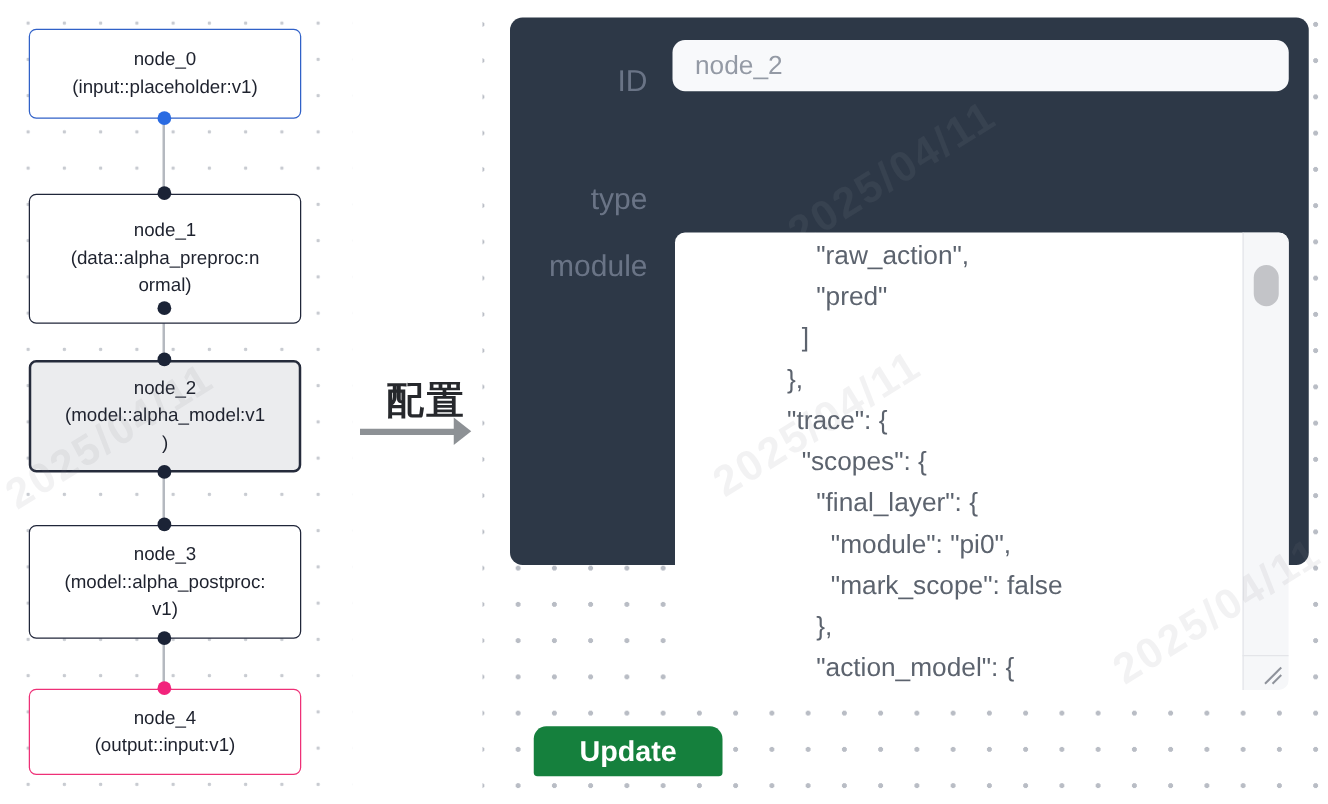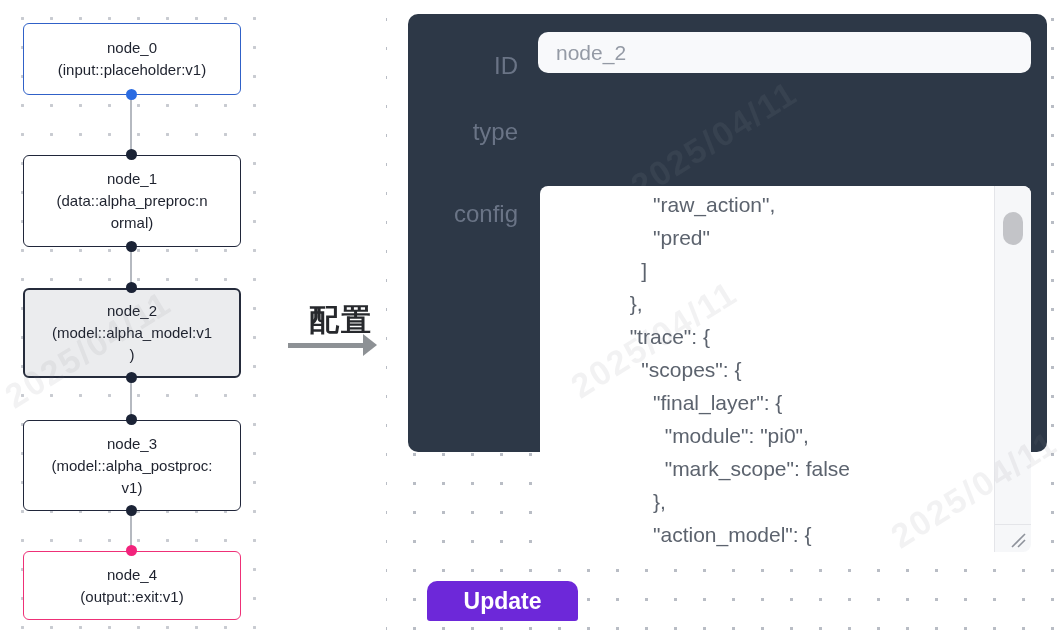--- a/index.html
+++ b/index.html
@@ -21,21 +21,21 @@
   
   .edge{position:absolute;left:130px;width:2px;background:#b5b9c0;}
   .node{
     position:absolute;left:23px;width:218px;box-sizing:border-box;
     background:#fff;border:1.5px solid #20263a;border-radius:6px;
     display:flex;align-items:center;justify-content:center;
     text-align:center;white-space:pre-line;
     font-size:15px;line-height:22px;font-weight:500;color:#1e222e;
   }
   .node.n0{top:23px;height:72px;border-color:#3061c8;}
-  .node.n1{top:155px;height:92px;}
+  .node.n1{top:155px;height:104px;}
   .node.n2{top:288px;height:90px;border-width:2px;border-color:#252b3b;background:#ebecee;}
   .node.n3{top:420px;height:91px;}
   .node.n4{top:551px;height:69px;border-color:#ee3077;}
   .handle{position:absolute;left:126px;width:11px;height:11px;border-radius:50%;}
   .h-dark{background:#1b2336;}
   .h-blue{background:#2a6be2;}
   .h-pink{background:#f2237c;}
   
   .cfg-note{
     position:absolute;left:301px;top:300px;width:80px;text-align:center;
@@ -50,21 +50,21 @@
   
   .panel{
     position:absolute;left:408px;top:14px;width:639px;height:438px;
     background:#2d3847;border-radius:10px;
   }
   .f-label{
     position:absolute;left:18px;width:92px;text-align:right;
     font-size:24px;color:#6a7486;
   }
   .lab-id{top:38px;}
-  .lab-type{top:104px;}
+  .lab-type{top:132px;}
   .lab-config{top:186px;}
   .f-input{
     position:absolute;left:130px;width:493px;height:41px;box-sizing:border-box;
     background:#f8f9fb;border:none;outline:none;border-radius:10px;
     font-family:"Liberation Sans",sans-serif;font-size:21px;color:#949aa5;
     padding:0 18px;
   }
   .in-id{top:18px;}
   .in-type{top:96px;}
   .config-box{
@@ -85,21 +85,21 @@
     background:#c3c4c8;border-radius:10px;
   }
   .scorner{
     position:absolute;right:0;bottom:0;width:37px;height:28px;
     background:#f6f7f9;border-left:1px solid #e4e5e9;border-top:1px solid #e4e5e9;
     box-sizing:border-box;
   }
   .resize-grip{position:absolute;right:4px;bottom:4px;}
   .update-btn{
     position:absolute;left:19px;top:567px;width:151px;height:40px;
-    background:#6d28d9;border:none;border-radius:10px 10px 3px 3px;
+    background:#15803d;border:none;border-radius:10px 10px 3px 3px;
     color:#ffffff;font-size:23px;font-weight:700;
     font-family:"Liberation Sans",sans-serif;cursor:pointer;
   }
   
   .wm{
     position:absolute;font-size:34px;font-weight:600;letter-spacing:2px;
     transform:rotate(-32deg);pointer-events:none;z-index:9;white-space:nowrap;
   }
   .wm-g{color:rgba(125,130,142,0.10);}
   .wm-w{color:rgba(255,255,255,0.05);}
@@ -128,21 +128,21 @@
 (model::alpha_model:v1
 )</span>
   </div>
   <div class="node n3">
     <span>node_3
 (model::alpha_postproc:
 v1)</span>
   </div>
   <div class="node n4">
     <span>node_4
-(output::exit:v1)</span>
+(output::input:v1)</span>
   </div>
 
   <div class="handle h-blue" style="top:89px;"></div>
   <div class="handle h-dark" style="top:149px;"></div>
   <div class="handle h-dark" style="top:241px;"></div>
   <div class="handle h-dark" style="top:282px;"></div>
   <div class="handle h-dark" style="top:372px;"></div>
   <div class="handle h-dark" style="top:414px;"></div>
   <div class="handle h-dark" style="top:505px;"></div>
   <div class="handle h-pink" style="top:545px;"></div>
@@ -153,21 +153,21 @@
 <div class="arrow-head"></div>
 
 <div class="canvas-right"></div>
 
 <div class="panel">
   <div class="f-label lab-id">ID</div>
   <input class="f-input in-id" type="text" value="node_2" style="">
 
   <div class="f-label lab-type">type</div>
 
-  <div class="f-label lab-config">config</div>
+  <div class="f-label lab-config">module</div>
   <div class="config-box">
     <pre class="config-pre">      "raw_action",
       "pred"
     ]
   },
   "trace": {
     "scopes": {
       "final_layer": {
         "module": "pi0",
         "mark_scope": false

